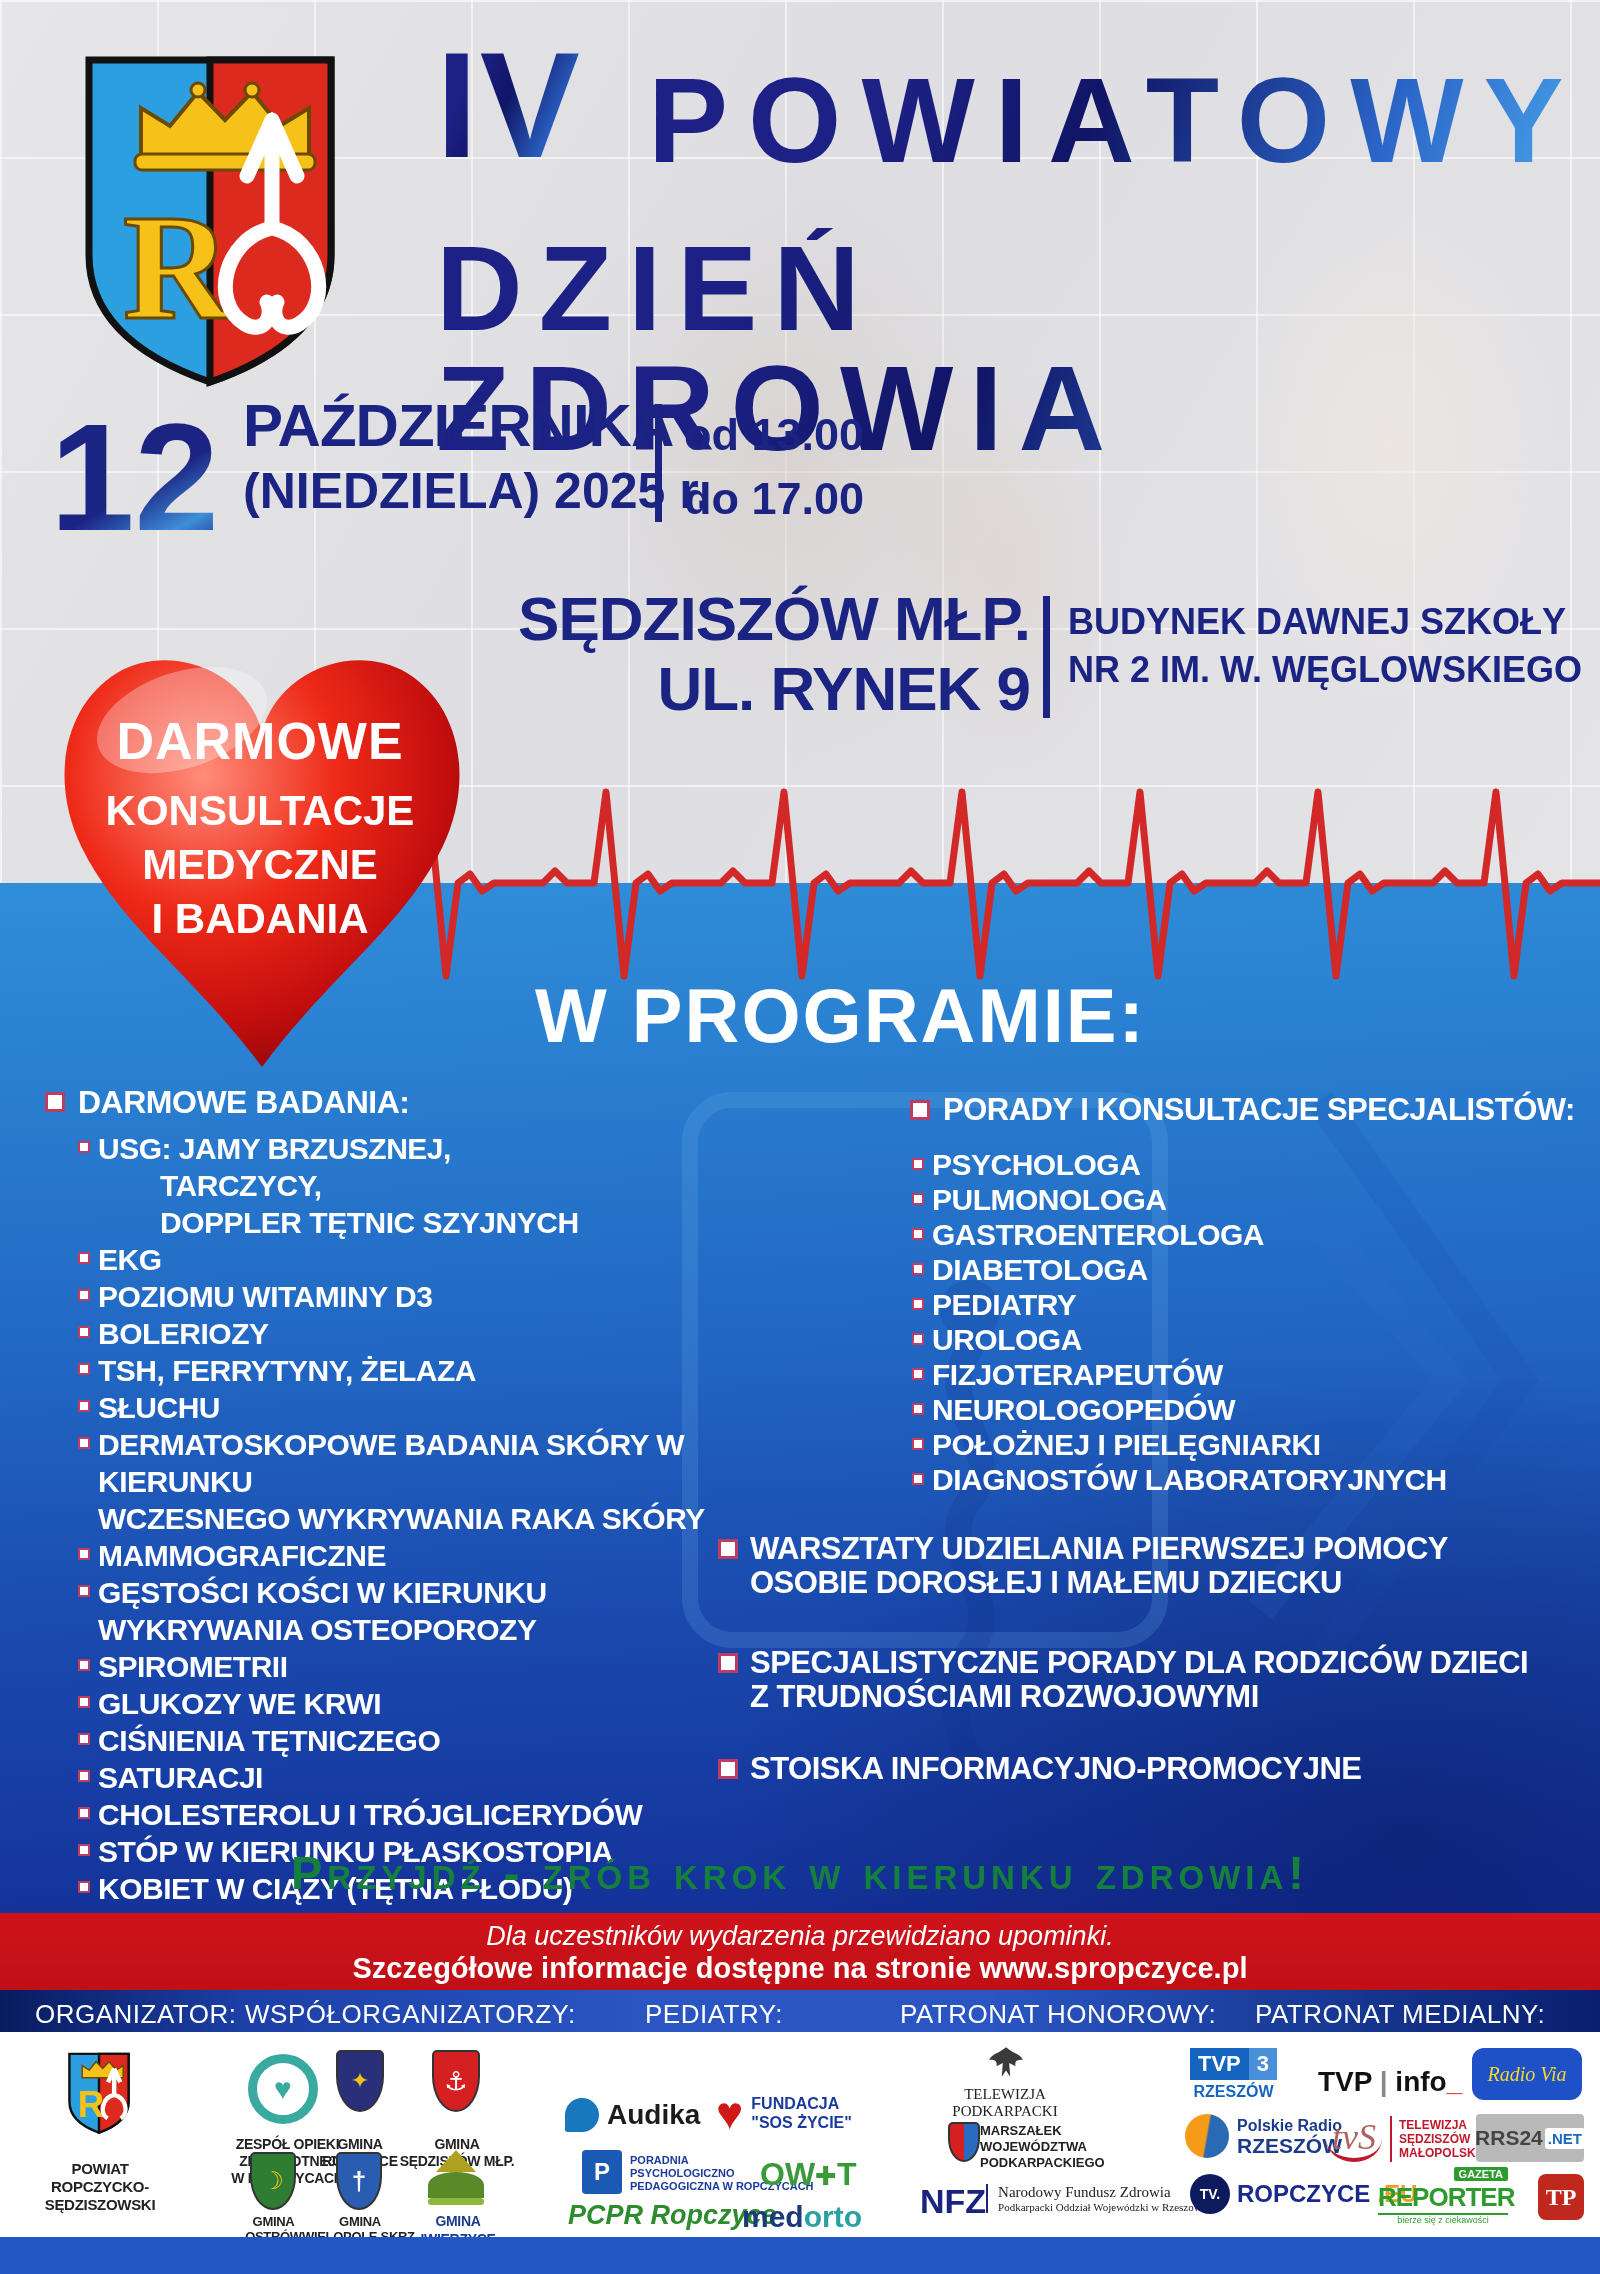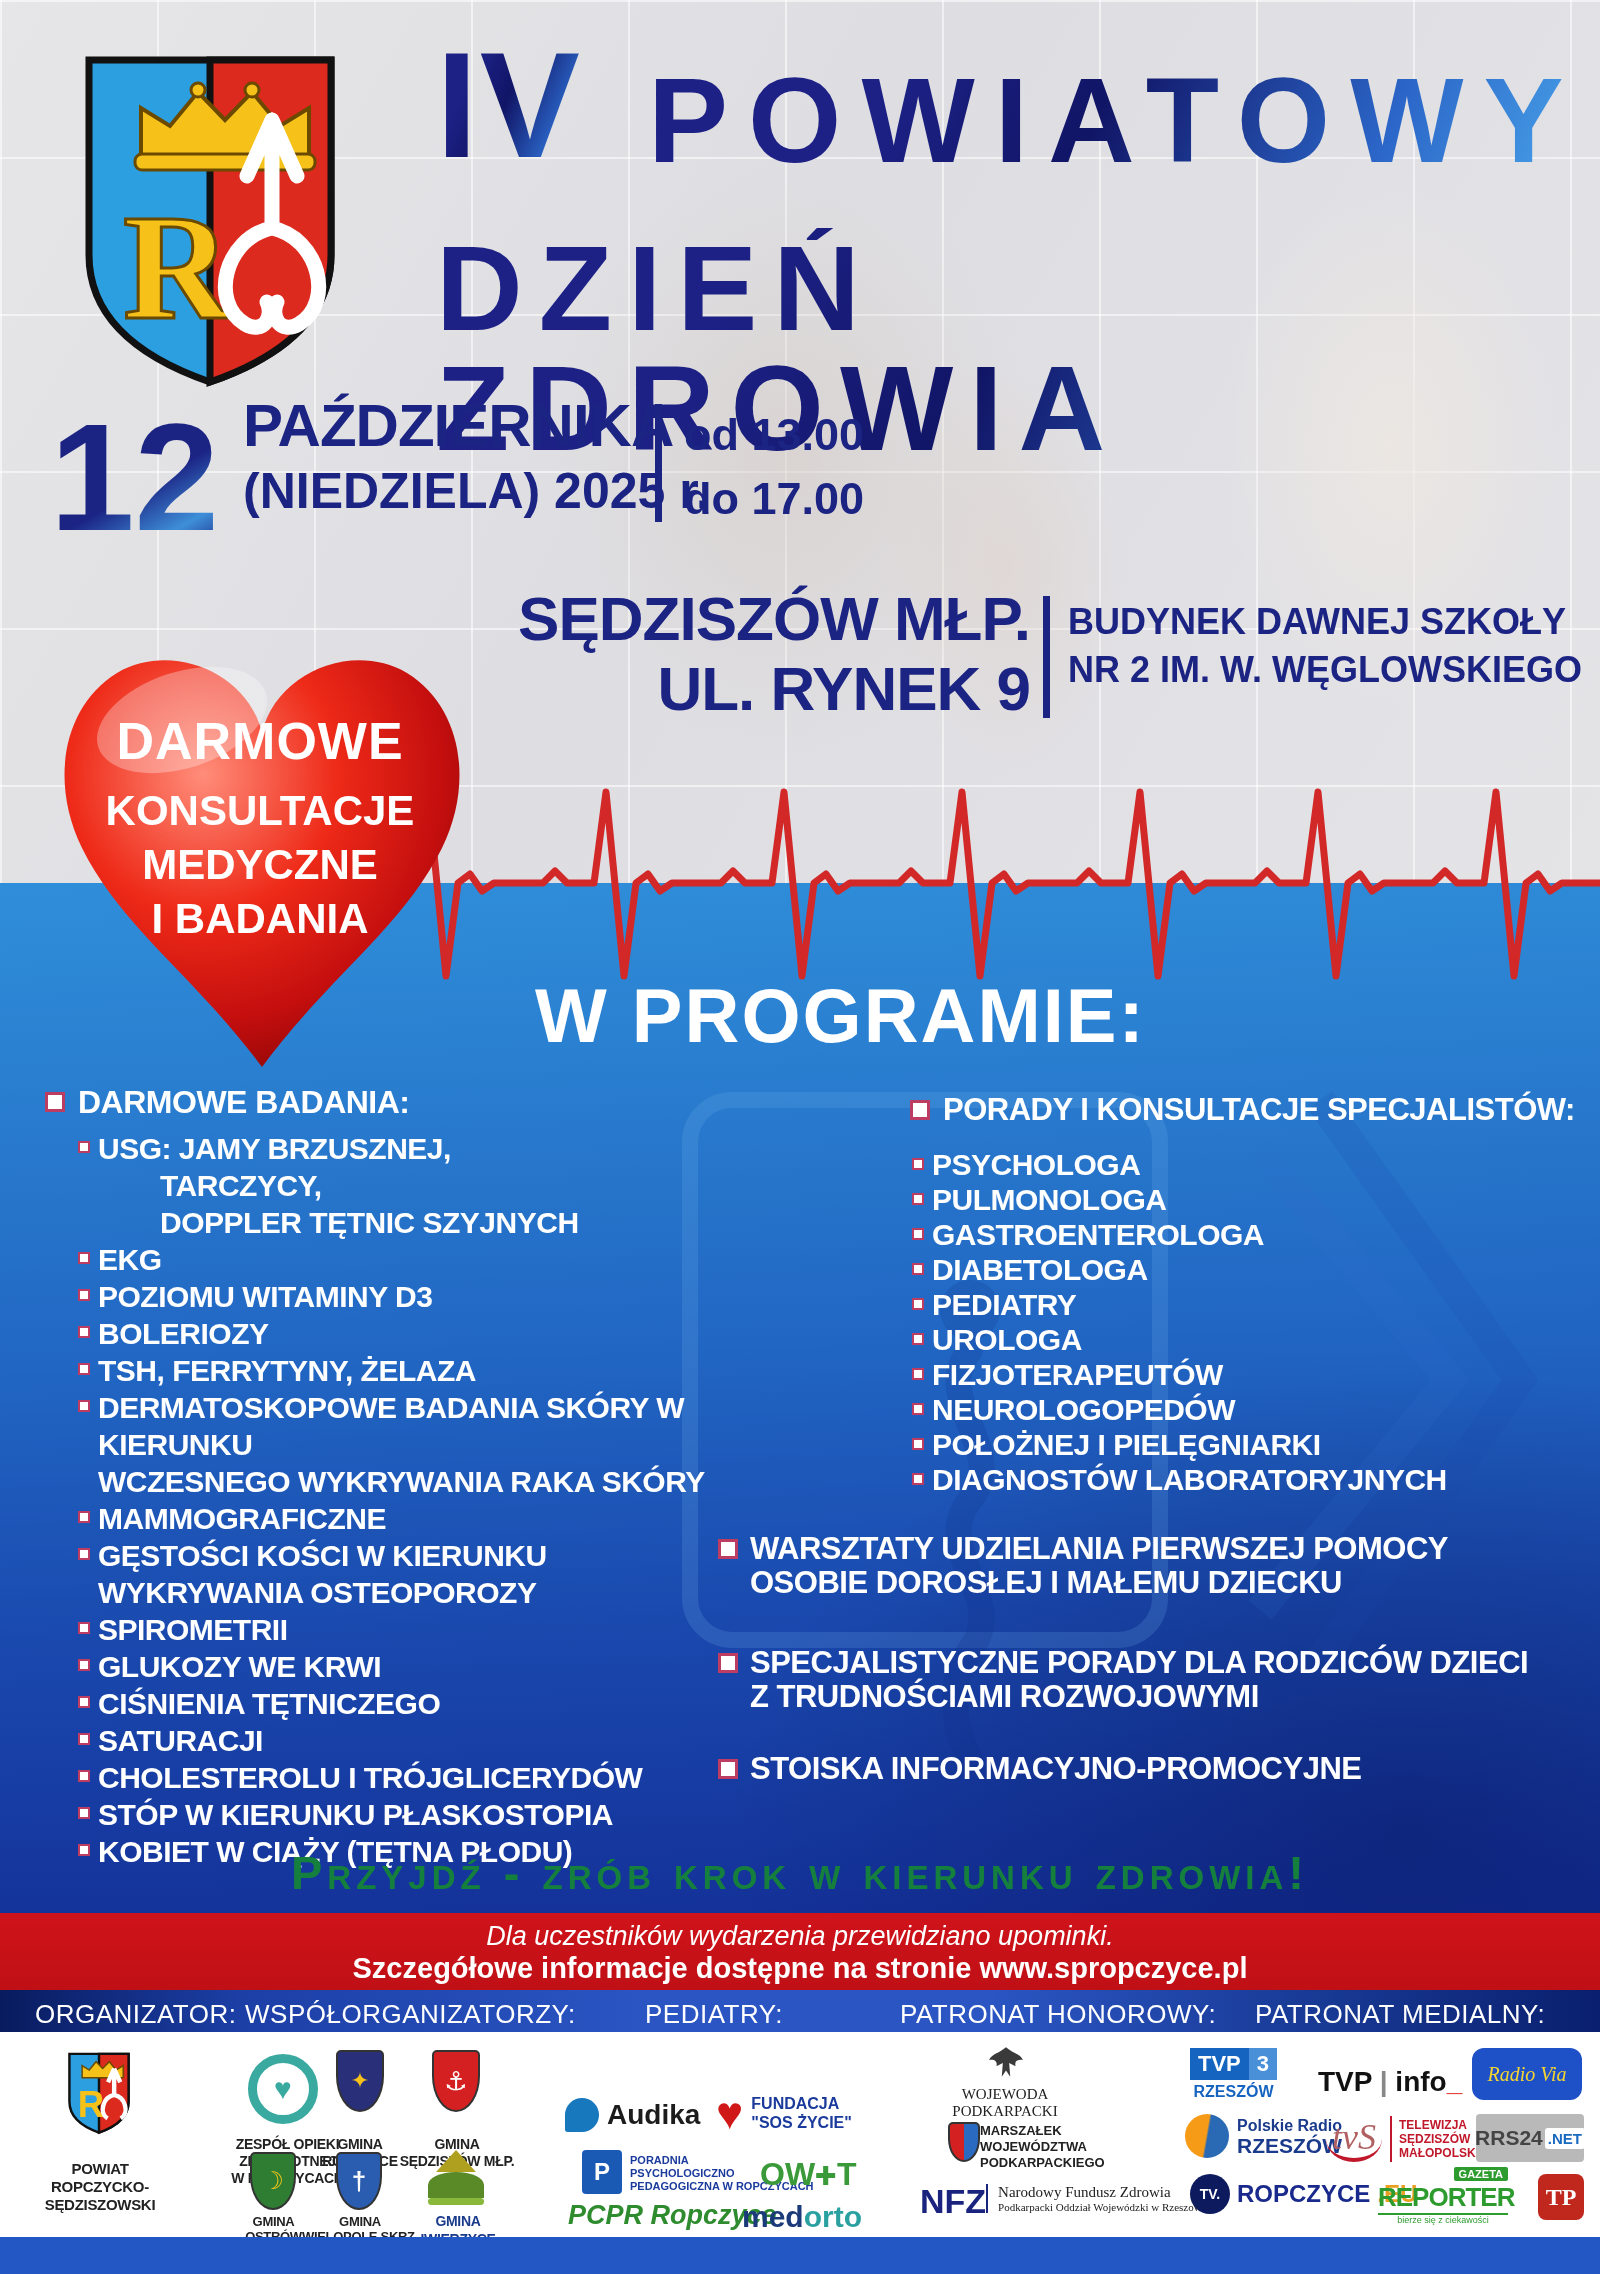--- a/index.html
+++ b/index.html
@@ -180,20 +180,24 @@
         </div>
       <div class="li">
           <span class="b2"></span>
           <div>BOLERIOZY</div>
         </div>
       <div class="li">
           <span class="b2"></span>
           <div>TSH, FERRYTYNY, ŻELAZA</div>
         </div>
       <div class="li">
+          <span class="b2"></span>
+          <div>SŁUCHU</div>
+        </div>
+      <div class="li">
         <span class="b2"></span>
         <div>DERMATOSKOPOWE BADANIA SKÓRY W KIERUNKU</div>
         <div>WCZESNEGO WYKRYWANIA RAKA SKÓRY</div>
       </div>
       <div class="li">
           <span class="b2"></span>
           <div>MAMMOGRAFICZNE</div>
         </div>
       <div class="li">
         <span class="b2"></span>
@@ -400,21 +404,21 @@
       <span>OW</span><span style="font-size:26px;">✚</span><span>T</span>
     </div>
     <div class="abs" style="left:568px;top:168px;font-size:27px;font-weight:bold;font-style:italic;color:#2e8b2e;">PCPR Ropczyce</div>
     <div class="abs" style="left:742px;top:168px;font-size:30px;font-weight:bold;">
       <span style="color:#1a3a7a;">med</span><span style="color:#2aa0a0;">orto</span>
     </div>
 
     <svg class="abs" style="left:988px;top:10px;" width="36" height="40" viewBox="0 0 34 32">
       <path d="M17,2 C10,8 4,8 1,14 C7,13 9,16 8,20 L14,17 L13,30 L17,24 L21,30 L20,17 L26,20 C25,16 27,13 33,14 C30,8 24,8 17,2 Z" fill="#3a3a3a"></path>
     </svg>
-    <div class="abs" style="left:915px;top:54px;width:180px;text-align:center;font-size:15px;color:#222;font-family:'Liberation Serif','DejaVu Serif',serif;">WOJEWODA PODKARPACKI</div>
+    <div class="abs" style="left:915px;top:54px;width:180px;text-align:center;font-size:15px;color:#222;font-family:'Liberation Serif','DejaVu Serif',serif;">TELEWIZJA PODKARPACKI</div>
     <div class="abs" style="left:948px;top:90px;display:flex;">
       <div class="mini-shield" style="width:32px;height:40px;background:linear-gradient(90deg,#d42020 50%,#2a6ac0 50%);"></div>
       <div style="font-size:13px;font-weight:bold;color:#222;line-height:16px;padding-top:1px;">
         <div>MARSZAŁEK</div>
         <div>WOJEWÓDZTWA</div>
         <div>PODKARPACKIEGO</div>
       </div>
     </div>
     <div class="abs" style="left:920px;top:152px;display:flex;align-items:flex-start;">
       <span style="font-size:34px;font-weight:bold;color:#1a237e;line-height:1;">NFZ</span>

